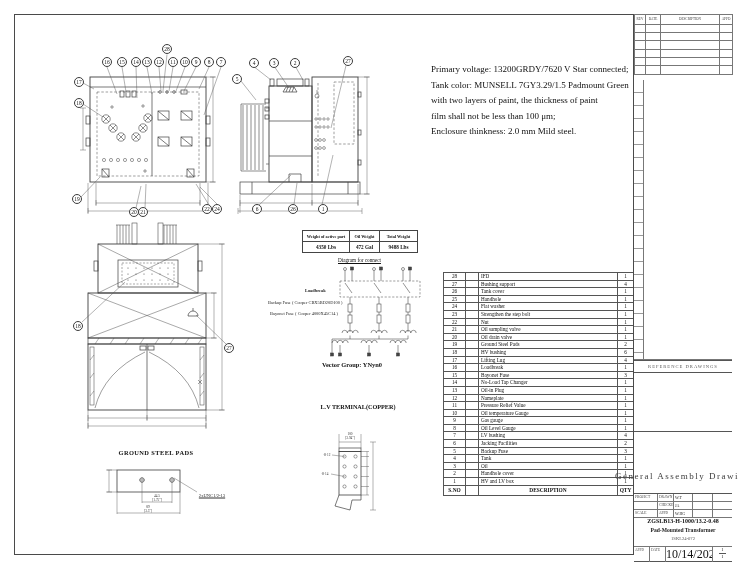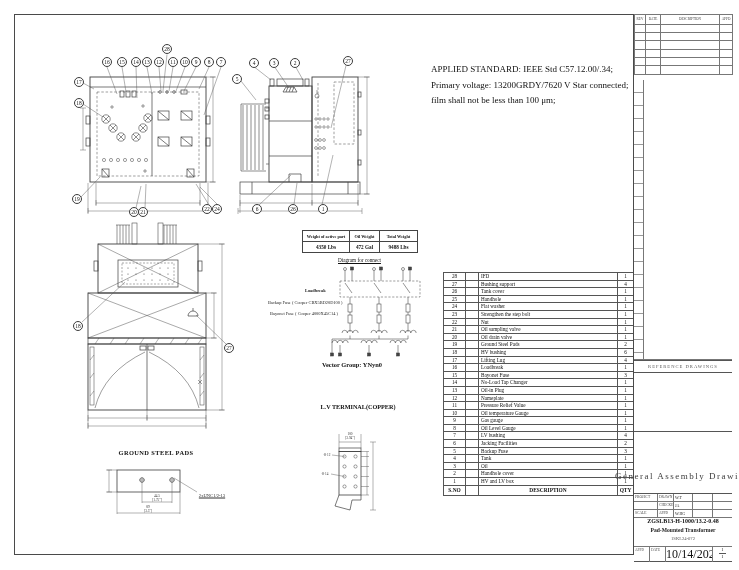--- a/index.html
+++ b/index.html
@@ -452,23 +452,25 @@
       <line x1="332" y1="339" x2="332" y2="353"></line>
       <rect x="330.5" y="353" width="3" height="3" fill="#444"></rect>
       <rect x="338.5" y="353" width="3" height="3" fill="#444"></rect>
         <rect x="367.5" y="353" width="3" height="3" fill="#444"></rect>
         <rect x="396.5" y="353" width="3" height="3" fill="#444"></rect>
     </g>
   </svg>
 
   <div id="spec">
     <div id="spec-lines">
-        <div class="line">APPLIED STANDARD:  IEEE Std C57.12.00/.34;</div>
         <div class="line">Primary voltage: 13200GRDY/7620 V Star connected;</div>
+        <div class="line">Tank color: MUNSELL 7GY3.29/1.5 Padmount Green</div>
+        <div class="line">with two layers of paint, the thickness of paint</div>
         <div class="line">film shall not be less than 100 μm;</div>
+        <div class="line">Enclosure thinkness: 2.0 mm Mild steel.</div>
       </div>
   </div>
 
   <table id="weight">
     <colgroup>
         <col style="width:47px">
         <col style="width:30px">
         <col style="width:38px">
       </colgroup>
     <tbody>

